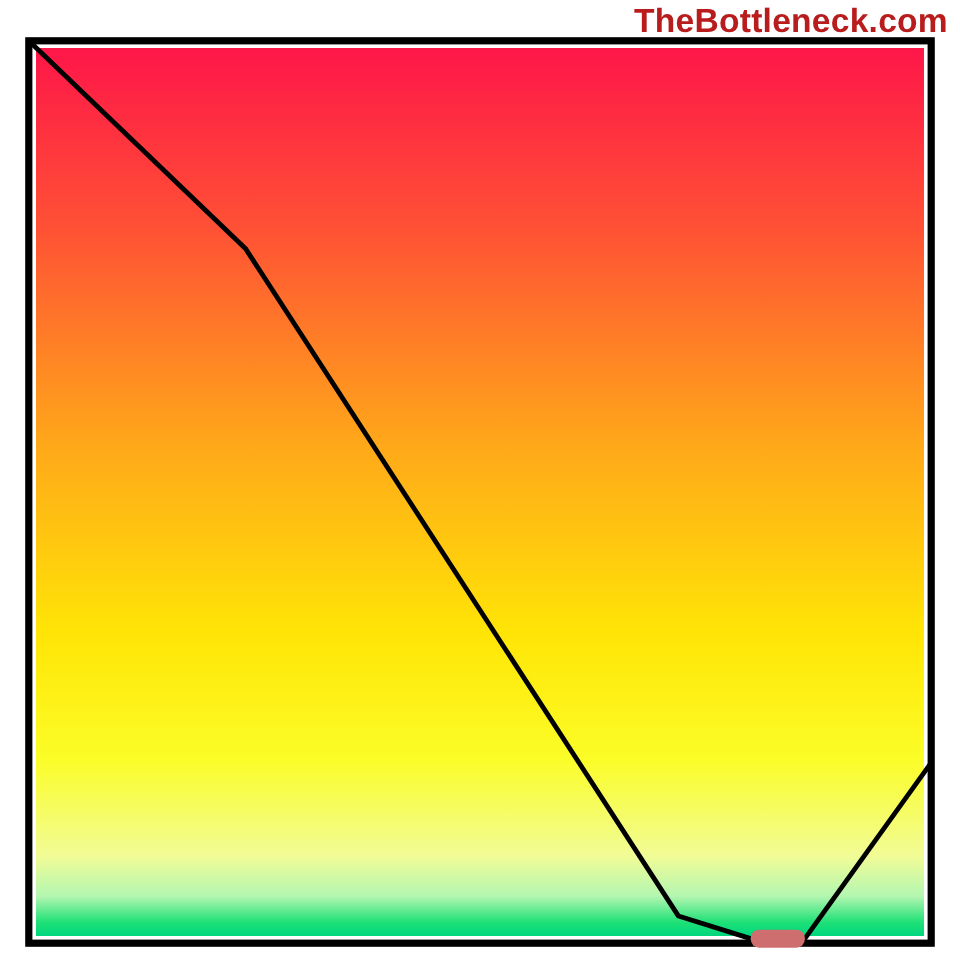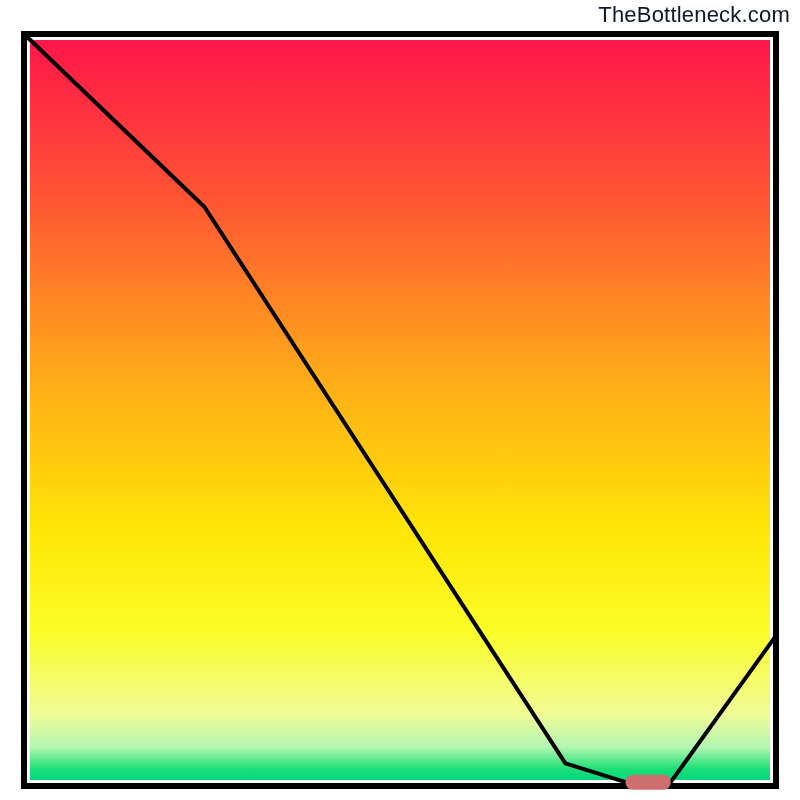--- a/index.html
+++ b/index.html
@@ -13,23 +13,23 @@
   }
   .wrap {
     position: relative;
     width: 800px;
     height: 800px;
   }
   .watermark {
     position: absolute;
     top: 2px;
     right: 10px;
-    color: #0f172a;
-    font-size: 22px;
-    font-weight: 400;
+    color: #b91c1c;
+    font-size: 28px;
+    font-weight: 700;
     letter-spacing: 0.2px;
   }
   svg {
     position: absolute;
     top: 30px;
     left: 20px;
     display: block;
   }
 </style>
 </head>

